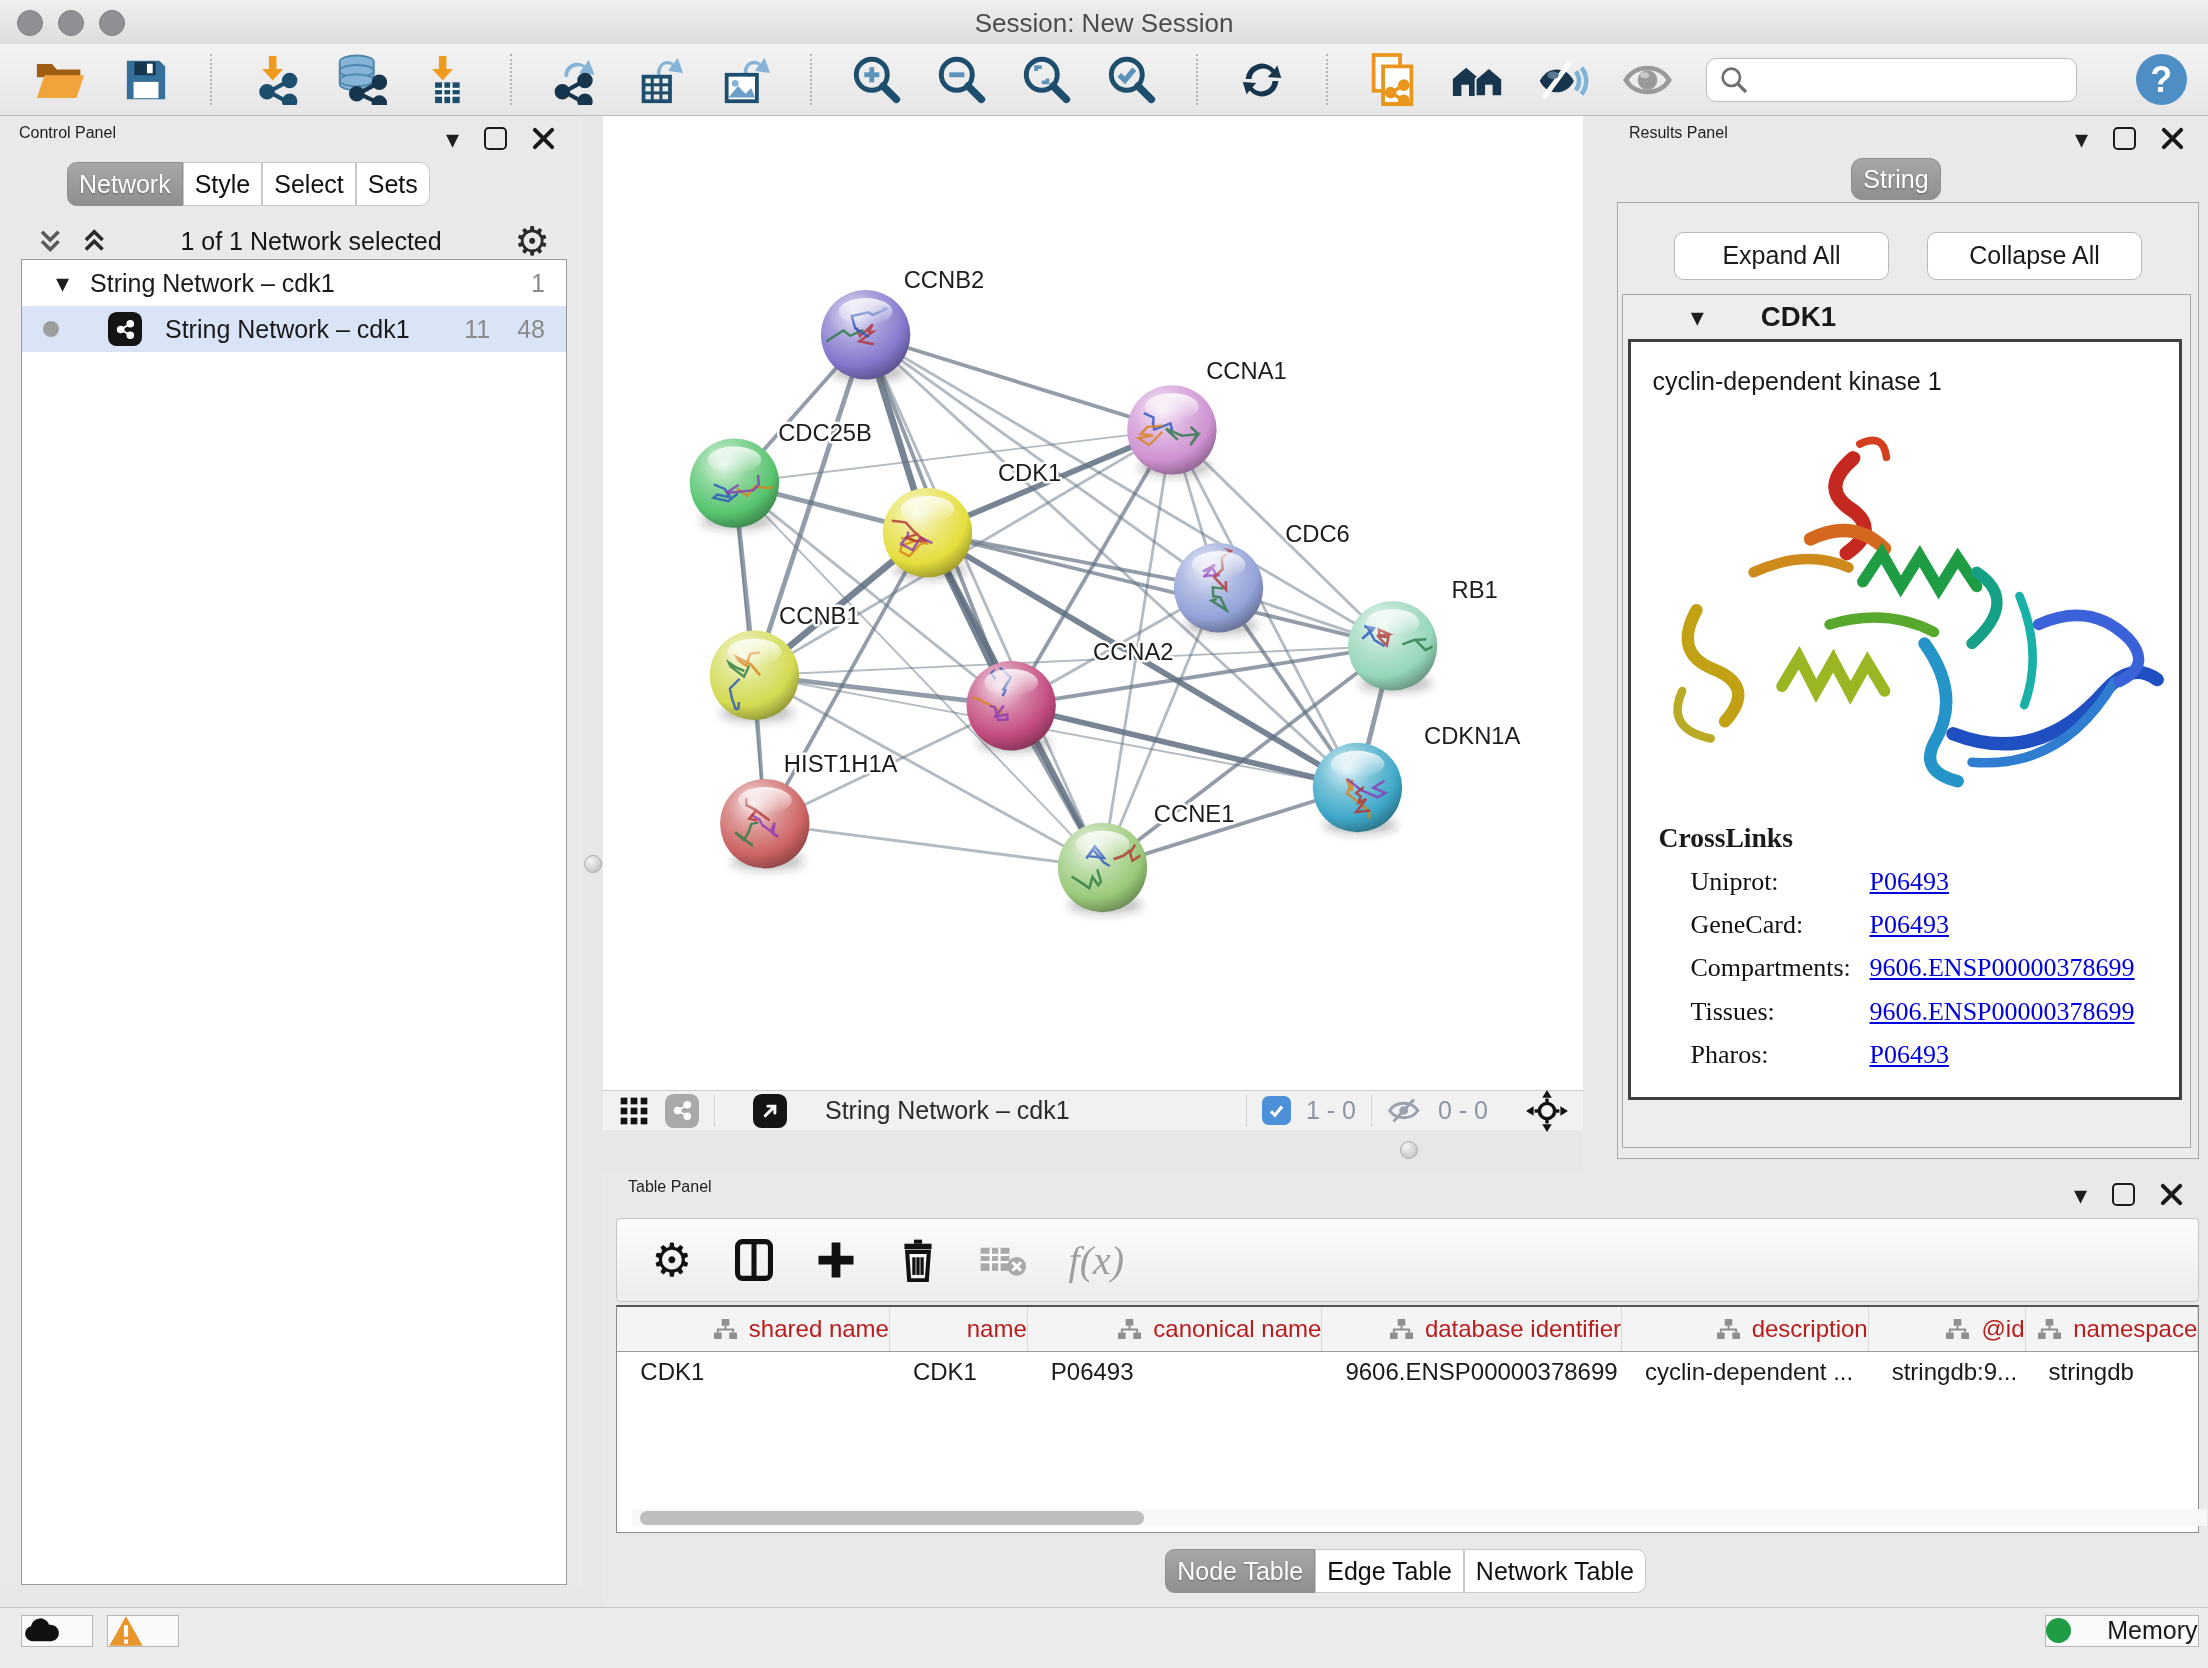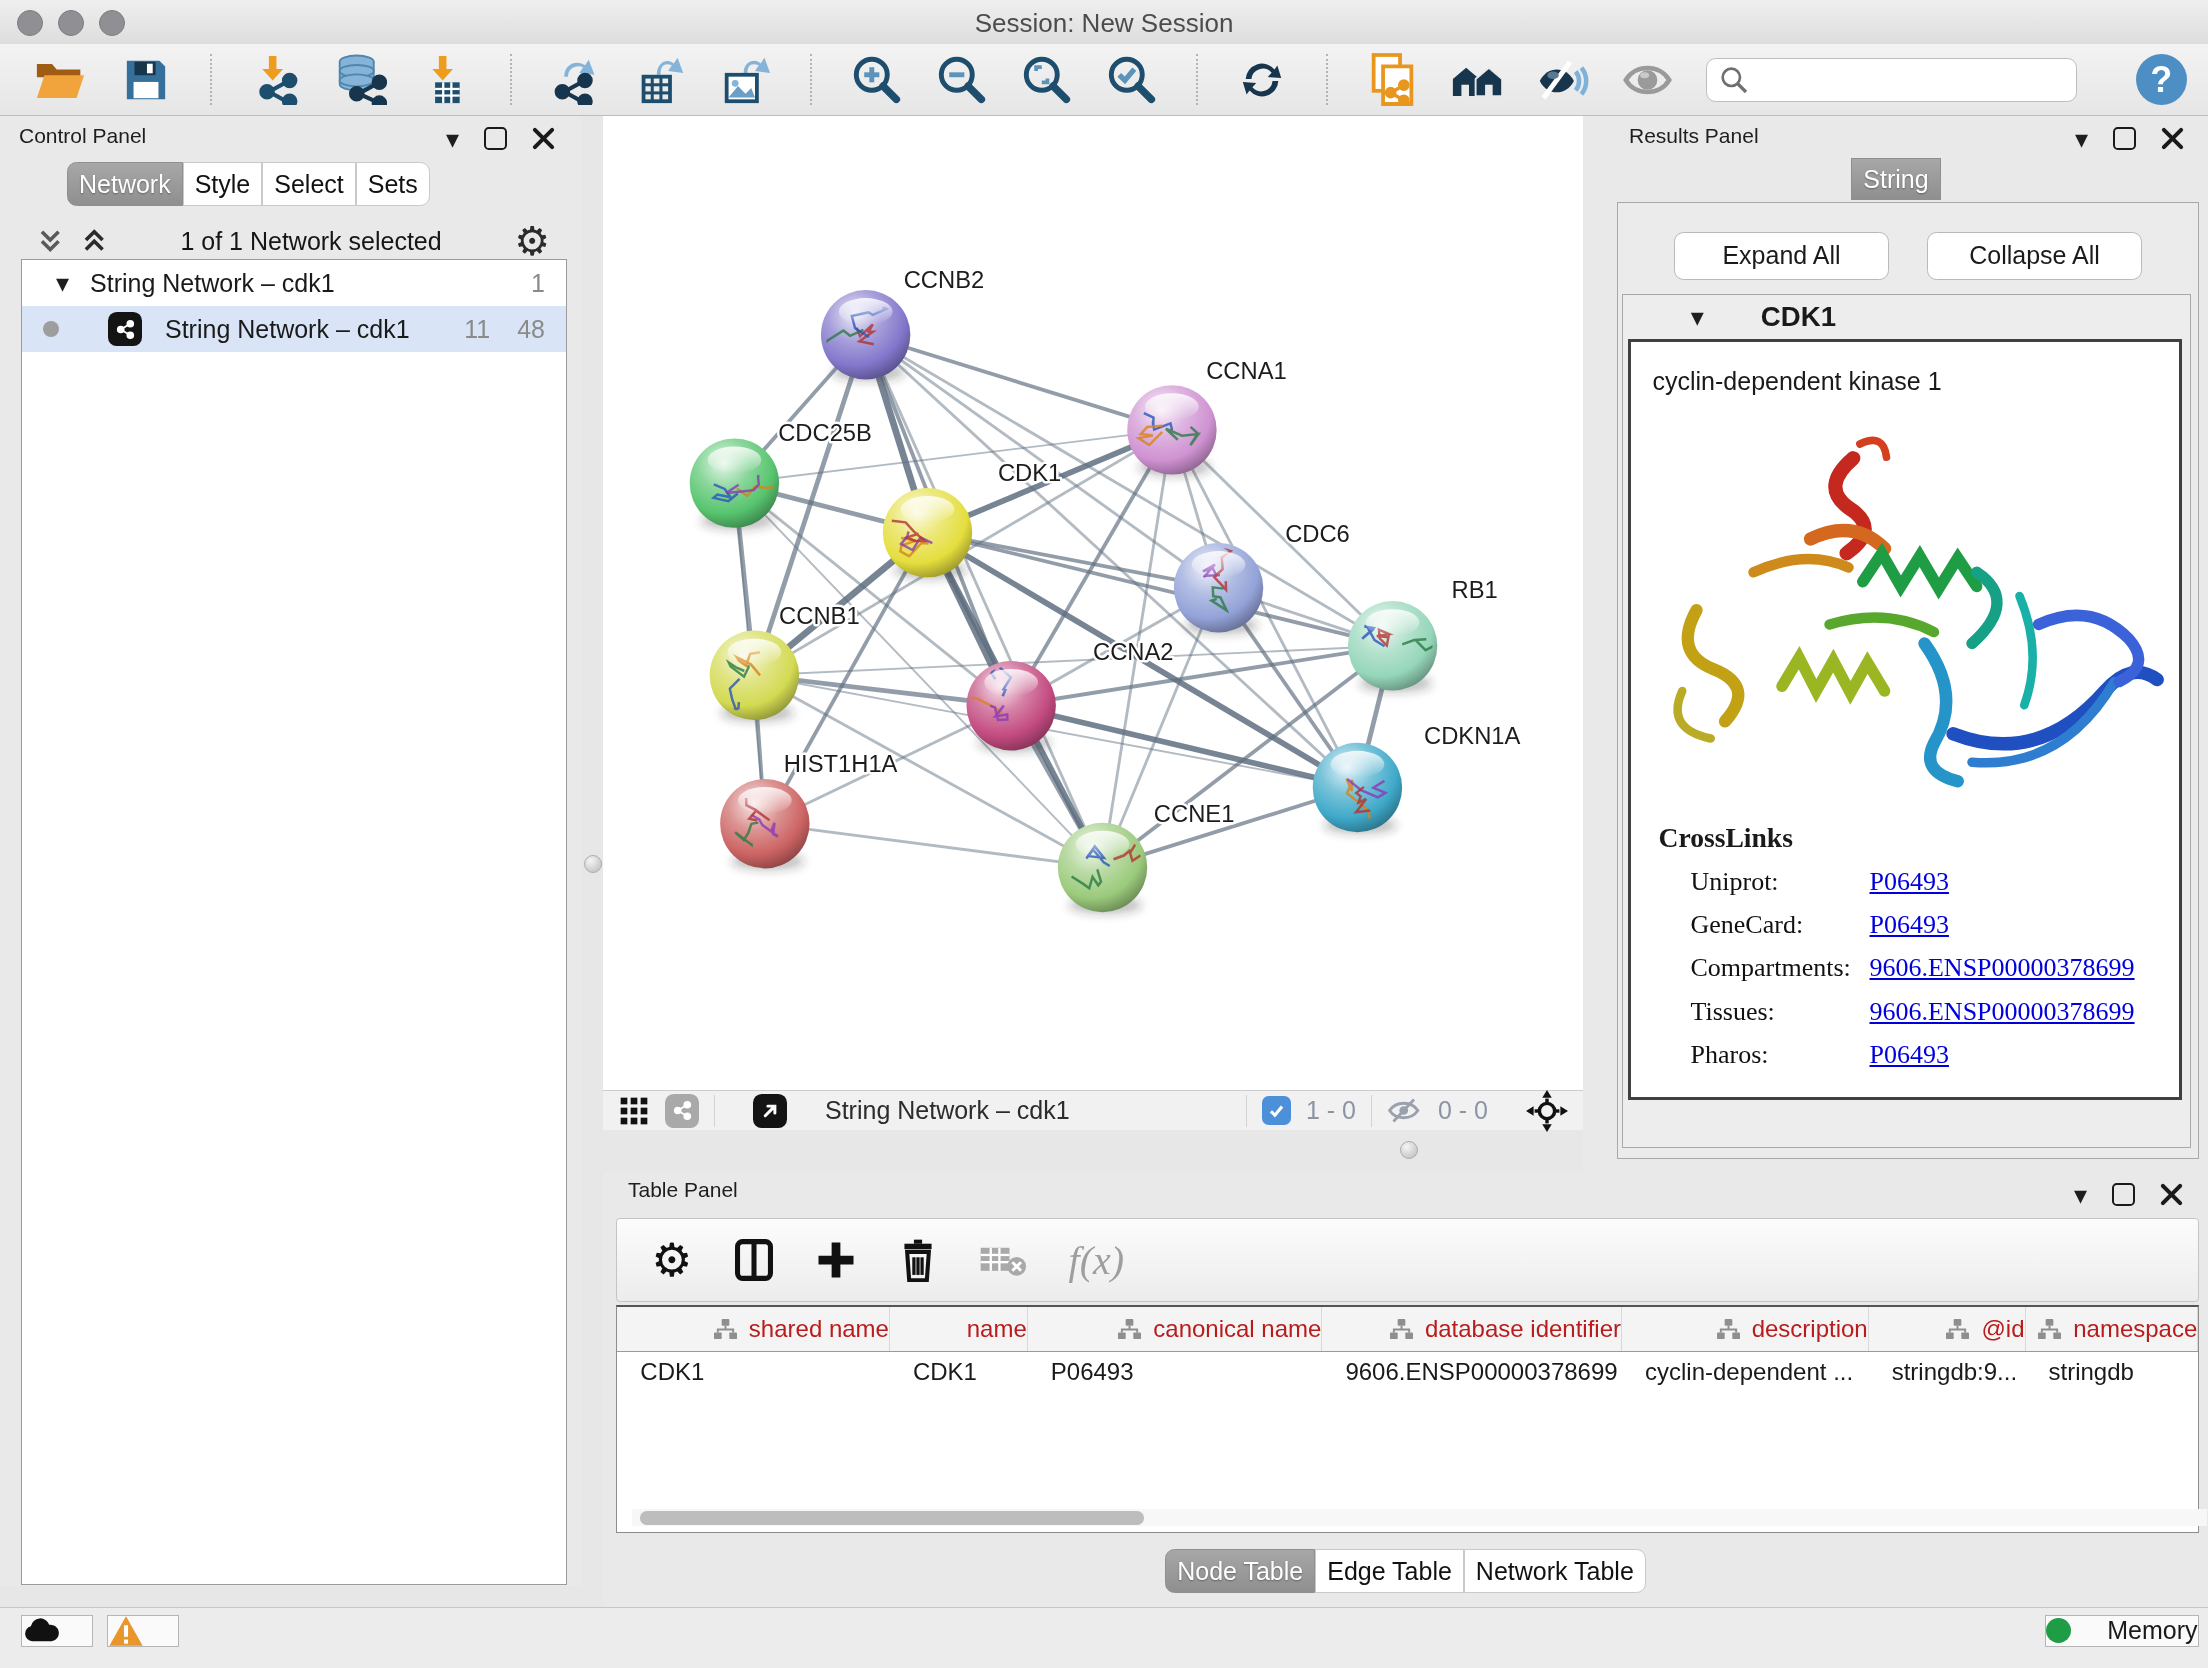--- a/index.html
+++ b/index.html
@@ -20,21 +20,21 @@
     background:linear-gradient(#f3f3f3,#e6e6e6);border-bottom:1px solid #bdbdbd;
     display:flex;align-items:center;padding:0 0 0 34px;box-sizing:border-box;gap:32px;}
   .tb-icon{width:53px;height:53px;display:flex;align-items:center;justify-content:center;flex:0 0 auto;}
   .tb-sep{width:0;height:51px;border-left:2.9px dotted #b3b3b3;margin:0 5.7px;flex:0 0 auto;}
   .searchbox{margin-left:auto;margin-right:27px;width:476px;height:44px;background:#fff;
     border:1.9px solid #bdbdbd;border-radius:9.5px;display:flex;align-items:center;padding:0 11.4px;box-sizing:border-box;}
   .searchbox input{border:none;outline:none;font-size:24px;flex:1;background:transparent;font-family:"Liberation Sans",sans-serif;}
   .help-btn{width:51px;height:51px;border-radius:50%;background:#4d8fc4;color:#fff;font-size:36px;font-weight:bold;
     display:flex;align-items:center;justify-content:center;margin-right:23px;flex:0 0 auto;}
   
-  .panel-title{font-size:21px;color:#1e1e1e;}
+  .panel-title{font-size:16px;color:#1e1e1e;}
   .panel-ctrl{display:flex;align-items:center;gap:25px;}
   .tri{font-size:26px;color:#1e1e1e;line-height:1;}
   .float-box{width:19px;height:19px;border:2.9px solid #1a1a1a;border-radius:4.8px;}
   
   .seg-tab{height:42px;padding:0 11px;display:flex;align-items:center;justify-content:center;
     background:#fff;border:1.9px solid #c9c9c9;border-left-width:1px;border-right-width:1px;
     font-size:25px;color:#111;}
   .seg-tab:first-child{border-top-left-radius:9.5px;border-bottom-left-radius:9.5px;}
   .seg-tab:last-child{border-top-right-radius:9.5px;border-bottom-right-radius:9.5px;}
   .seg-tab.sel{background:linear-gradient(#a7a7a7,#8f8f8f);color:#fff;border-color:#8f8f8f;
@@ -63,21 +63,21 @@
     border-top:1px solid #cdcdcd;display:flex;align-items:center;gap:15px;padding:0 15px;box-sizing:border-box;}
   .cb-sep{width:0;height:32px;border-left:1.9px solid #d2d2d2;}
   .cb-title{font-size:25px;color:#2c2c2c;margin-left:23px;flex:1;}
   .cb-count{font-size:25px;color:#8b95a4;}
   .checkbox{width:28.5px;height:28.5px;border-radius:6.7px;background:#4b90d8;display:flex;align-items:center;justify-content:center;}
   
   .results-panel{position:absolute;left:1583px;top:116px;width:626px;height:1056px;background:#e9e9e9;}
   .rp-head{position:absolute;left:46px;top:7.6px;}
   .rp-ctrl{position:absolute;right:25px;top:9.5px;}
   .rp-tab{position:absolute;left:0;top:42px;width:100%;display:flex;justify-content:center;}
-  .rp-tab .seg-tab{border-radius:0;height:40px;}
+  .rp-tab .seg-tab{border-radius:11px;height:40px;}
   .rp-outer{position:absolute;left:34px;top:86px;width:582px;height:957px;background:#ebebeb;
     border:1.9px solid #a8a8a8;box-sizing:border-box;}
   .rp-buttons{display:flex;justify-content:center;gap:38px;margin-top:28.5px;}
   .rp-btn{min-width:171px;height:46px;background:#fff;border:1.9px solid #b9b9b9;border-radius:9.5px;
     font-size:25px;display:flex;align-items:center;justify-content:center;padding:0 21px;}
   .rp-section{position:absolute;left:3.8px;top:91px;width:569px;height:854px;border:1.9px solid #a8a8a8;
     background:#ededed;box-sizing:border-box;}
   .rp-sec-head{height:44px;display:flex;align-items:center;gap:57px;padding-left:68px;}
   .rp-gene{font-size:27.6px;font-weight:bold;}
   .rp-content{position:absolute;left:5.7px;top:44px;width:554px;height:761px;background:#fff;border:3px solid #404040;box-sizing:border-box;}

